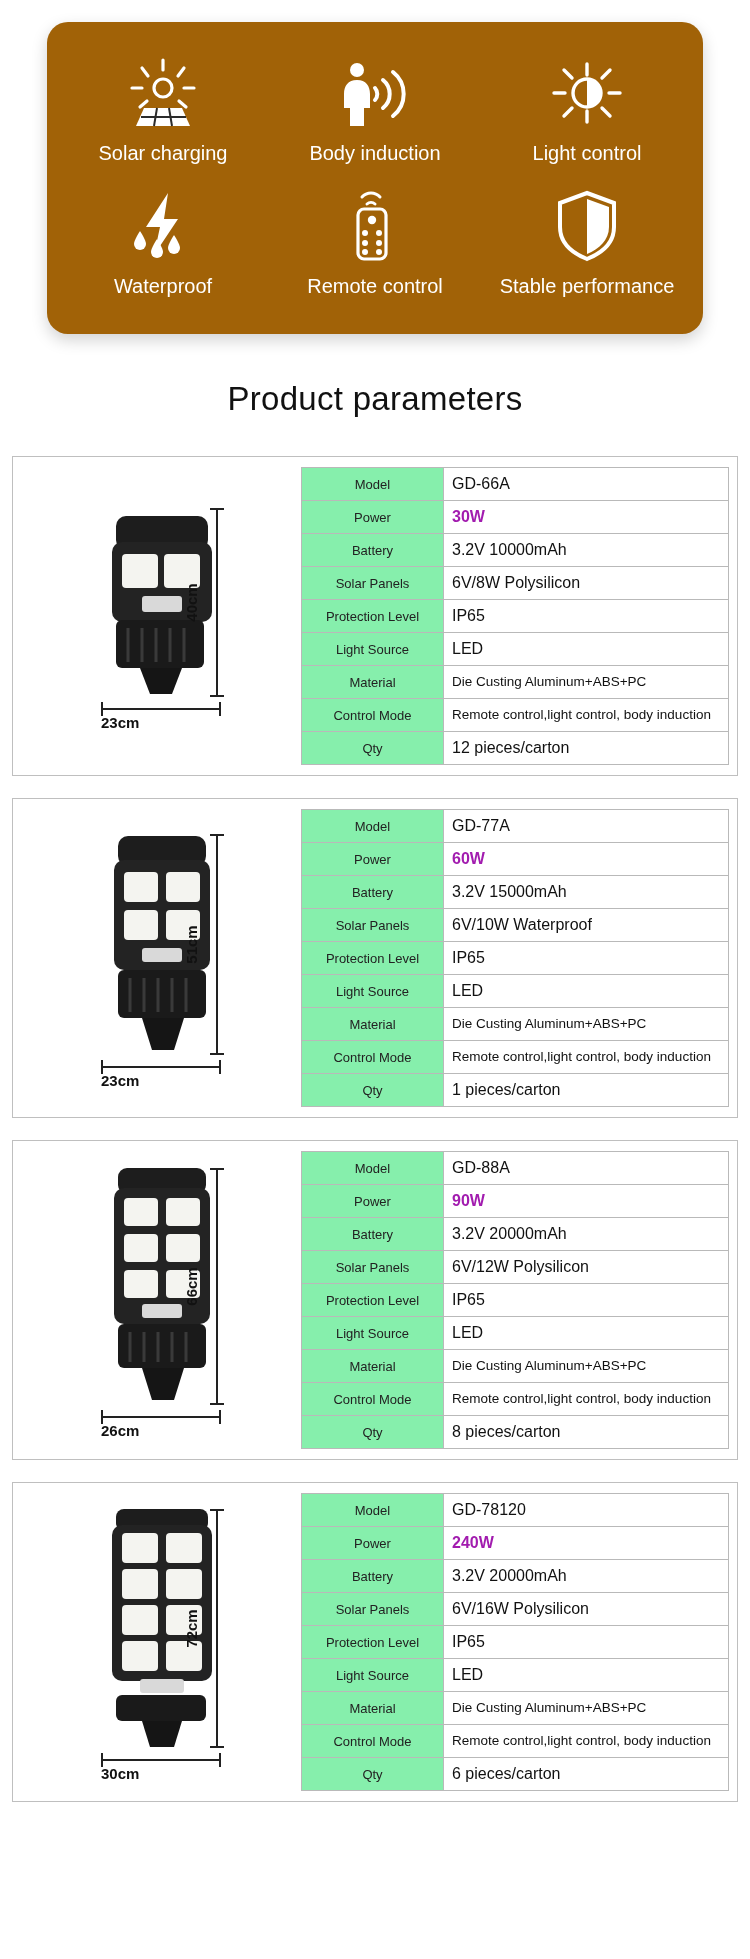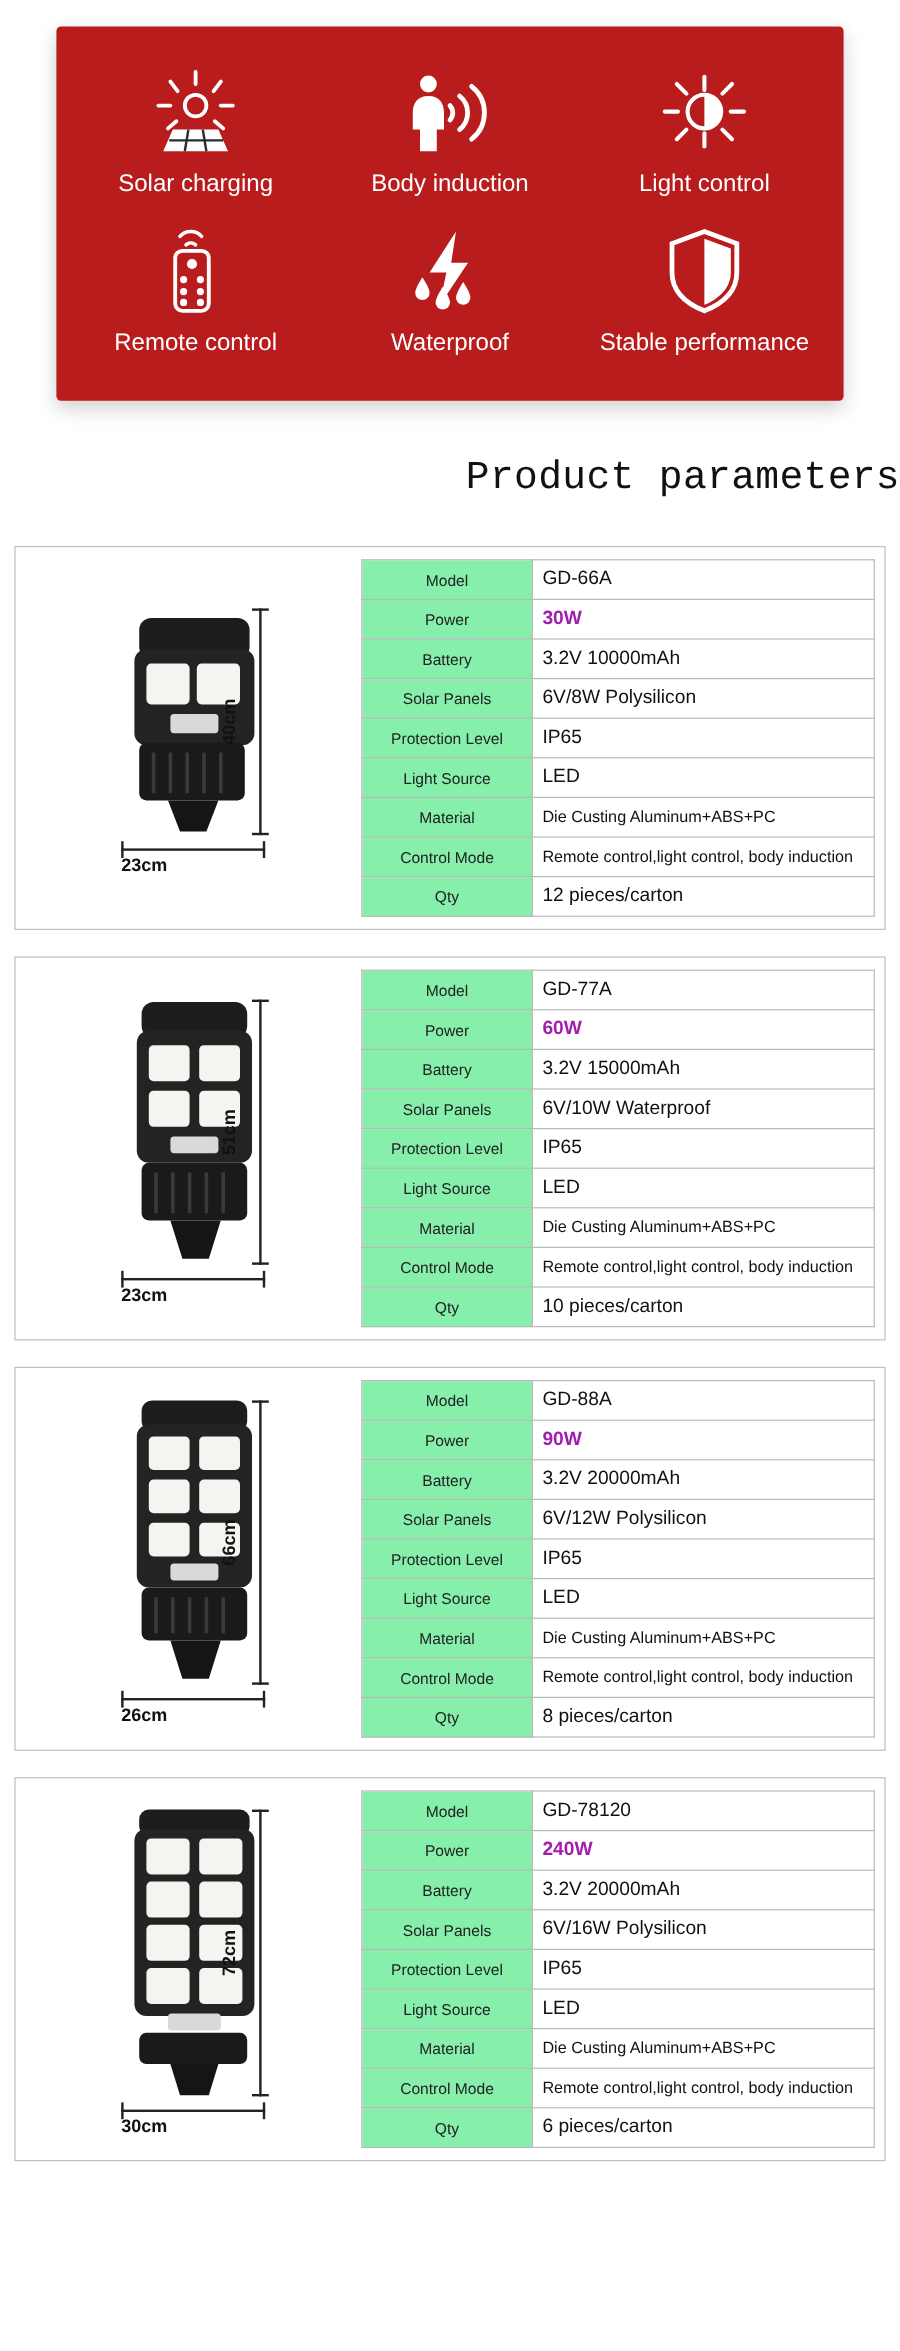--- a/index.html
+++ b/index.html
@@ -10,22 +10,22 @@
   }
   body { width: 750px; }
 
   .page { width: 750px; padding: 0; }
 
   
   .features-wrap {
     padding: 22px 47px 0 47px;
   }
   .features {
-    background: #b91c1c;
-    border-radius: 4px;
+    background: #a16207;
+    border-radius: 21px;
     padding: 26px 10px 20px 10px;
     box-shadow: 0 6px 16px rgba(0,0,0,0.18);
   }
   .feature-row {
     display: flex;
     width: 100%;
   }
   .feature {
     flex: 1 1 33.333%;
     display: flex;
@@ -43,22 +43,22 @@
   .feature-label {
     color: #ffffff;
     font-size: 20px;
     margin-top: 10px;
     text-align: center;
     white-space: nowrap;
   }
 
   
   .section-title {
-    text-align: right;
-    font-family: Liberation Mono, monospace;
+    text-align: center;
+    font-family: Liberation Sans, sans-serif;
     font-size: 33px;
     color: #111;
     margin: 46px 0 38px 0;
     letter-spacing: .3px;
   }
 
   
   .card {
     border: 1px solid #bfbfbf;
     margin: 0 12px 22px 12px;
@@ -245,51 +245,51 @@
           <div class="feature-label">Light control</div>
         </div>
 
       </div>
 
       <div class="feature-row">
 
         <div class="feature">
           <div class="feature-icon">
             <svg width="78" height="78" viewBox="0 0 78 78">
+              <polygon points="44,6 22,40 36,40 30,68 54,32 40,32" fill="#fff"></polygon>
+              <g fill="#fff">
+                <path d="M16 44 C16 44 10 53 10 57 a6 6 0 0 0 12 0 C22 53 16 44 16 44 Z"></path>
+                <path d="M33 52 C33 52 27 61 27 65 a6 6 0 0 0 12 0 C39 61 33 52 33 52 Z"></path>
+                <path d="M50 48 C50 48 44 57 44 61 a6 6 0 0 0 12 0 C56 57 50 48 50 48 Z"></path>
+              </g>
+            </svg>
+          </div>
+          <div class="feature-label">Waterproof</div>
+        </div>
+
+        <div class="feature">
+          <div class="feature-icon">
+            <svg width="78" height="78" viewBox="0 0 78 78">
               <g fill="none" stroke="#fff" stroke-width="3" stroke-linecap="round">
                 <path d="M26 10 A12 12 0 0 1 44 10"></path>
                 <path d="M31 17 A6 6 0 0 1 39 17"></path>
               </g>
               <rect x="22" y="22" width="28" height="50" rx="6" fill="none" stroke="#fff" stroke-width="3.2"></rect>
               <circle cx="36" cy="33" r="4.2" fill="#fff"></circle>
               <g fill="#fff">
                 <circle cx="29" cy="46" r="3"></circle>
                 <circle cx="43" cy="46" r="3"></circle>
                 <circle cx="29" cy="56" r="3"></circle>
                 <circle cx="43" cy="56" r="3"></circle>
                 <circle cx="29" cy="65" r="3"></circle>
                 <circle cx="43" cy="65" r="3"></circle>
               </g>
             </svg>
           </div>
           <div class="feature-label">Remote control</div>
-        </div>
-
-        <div class="feature">
-          <div class="feature-icon">
-            <svg width="78" height="78" viewBox="0 0 78 78">
-              <polygon points="44,6 22,40 36,40 30,68 54,32 40,32" fill="#fff"></polygon>
-              <g fill="#fff">
-                <path d="M16 44 C16 44 10 53 10 57 a6 6 0 0 0 12 0 C22 53 16 44 16 44 Z"></path>
-                <path d="M33 52 C33 52 27 61 27 65 a6 6 0 0 0 12 0 C39 61 33 52 33 52 Z"></path>
-                <path d="M50 48 C50 48 44 57 44 61 a6 6 0 0 0 12 0 C56 57 50 48 50 48 Z"></path>
-              </g>
-            </svg>
-          </div>
-          <div class="feature-label">Waterproof</div>
         </div>
 
         <div class="feature">
           <div class="feature-icon">
             <svg width="78" height="78" viewBox="0 0 78 78">
               <path d="M39 6 L66 16 L66 40 C66 56 54 66 39 72 C24 66 12 56 12 40 L12 16 Z" fill="none" stroke="#fff" stroke-width="4"></path>
               <path d="M39 12 L61 20 L61 40 C61 53 51 62 39 67 Z" fill="#fff"></path>
             </svg>
           </div>
           <div class="feature-label">Stable performance</div>
@@ -435,21 +435,21 @@
         <tr>
               <td class="k">Material</td>
               <td class="v small">Die Custing Aluminum+ABS+PC</td>
             </tr>
         <tr>
               <td class="k">Control Mode</td>
               <td class="v small">Remote control,light control, body induction</td>
             </tr>
         <tr>
               <td class="k">Qty</td>
-              <td class="v">10 pieces/carton</td>
+              <td class="v">1 pieces/carton</td>
             </tr>
       </tbody>
         </table>
     </div>
   </div>
 
   <div class="card">
     <div class="card-left">
       <div class="lamp-area">
         <svg width="150" height="248" viewBox="0 0 150 248">

